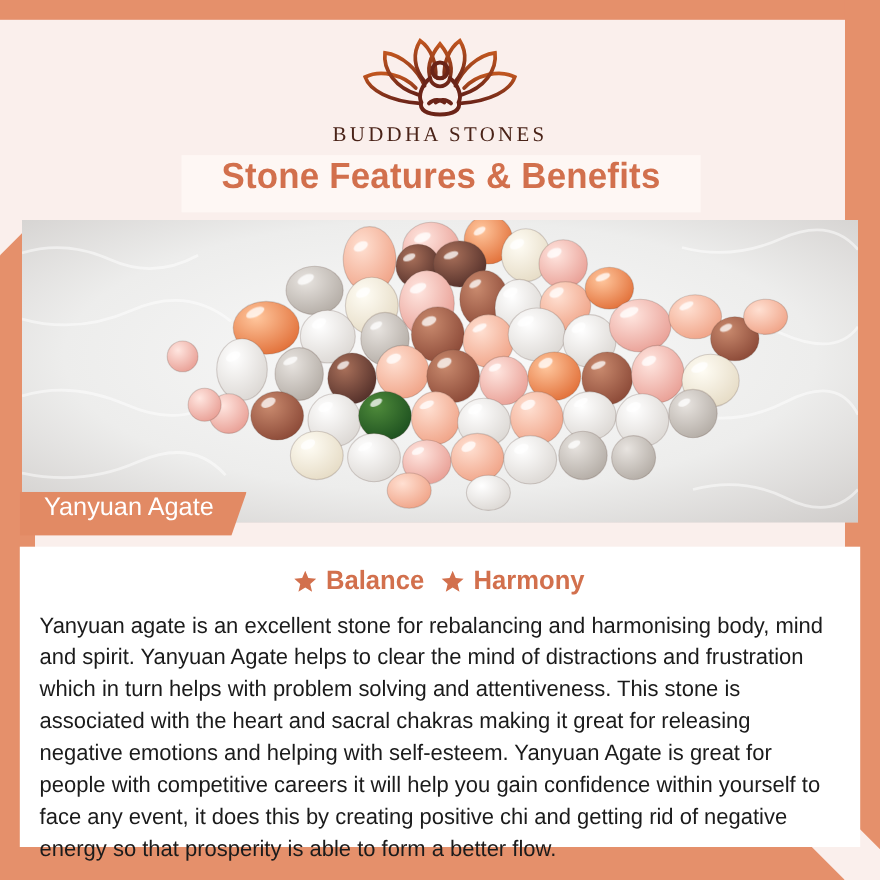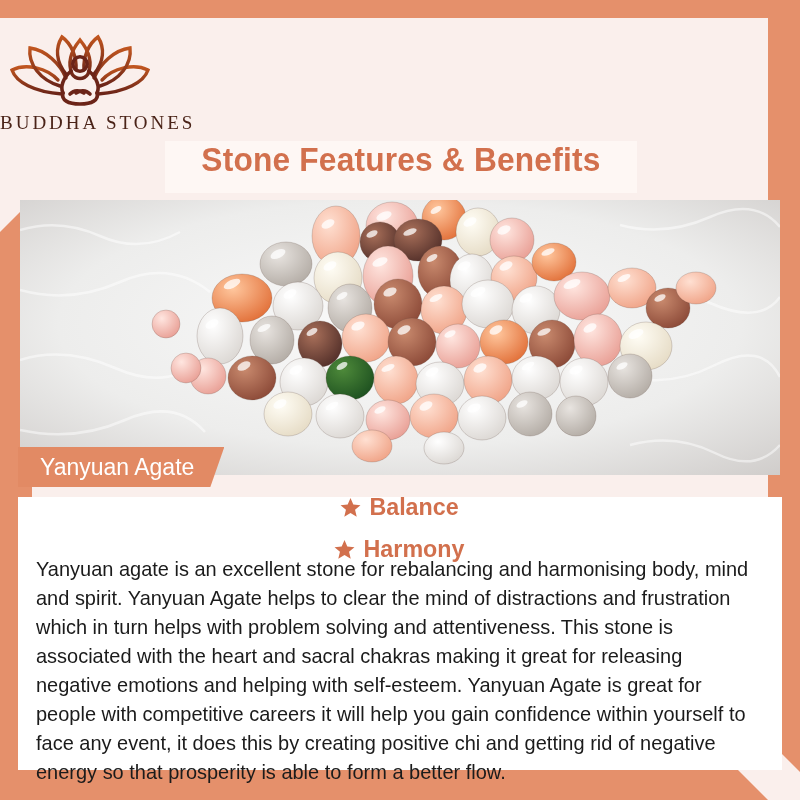--- a/index.html
+++ b/index.html
@@ -61,21 +61,21 @@
 
   
   .header {
     position: absolute;
     left: 0;
     top: 0;
     width: 800px;
     height: 140px;
     display: flex;
     flex-direction: column;
-    align-items: flex-start;
+    align-items: center;
     justify-content: flex-end;
     padding-bottom: 6px;
     box-sizing: border-box;
   }
   .logo-mark {
     width: 160px;
     height: 78px;
     display: block;
   }
   .logo-word {
@@ -122,21 +122,21 @@
 
   
   .name-badge {
     position: absolute;
     left: 18px;
     top: 447px;
     height: 40px;
     background: #E28A64;
     clip-path: polygon(0 0, 100% 0, calc(100% - 14px) 100%, 0 100%);
     display: flex;
-    align-items: center;
+    align-items: flex-start;
     padding: 0 30px 0 22px;
     box-sizing: border-box;
   }
   .name-badge-text {
     font-family: "Liberation Sans", sans-serif;
     font-size: 23px;
     color: #FFFFFF;
     white-space: nowrap;
   }
 
@@ -151,21 +151,20 @@
     box-sizing: border-box;
     padding: 10px 14px 0 14px;
   }
 
   .keywords {
     display: flex;
     align-items: center;
     justify-content: center;
     gap: 14px;
     height: 42px;
-    flex-direction: column;
   }
   .keyword {
     display: flex;
     align-items: center;
     gap: 7px;
   }
   .star-icon {
     width: 21px;
     height: 21px;
     display: block;

